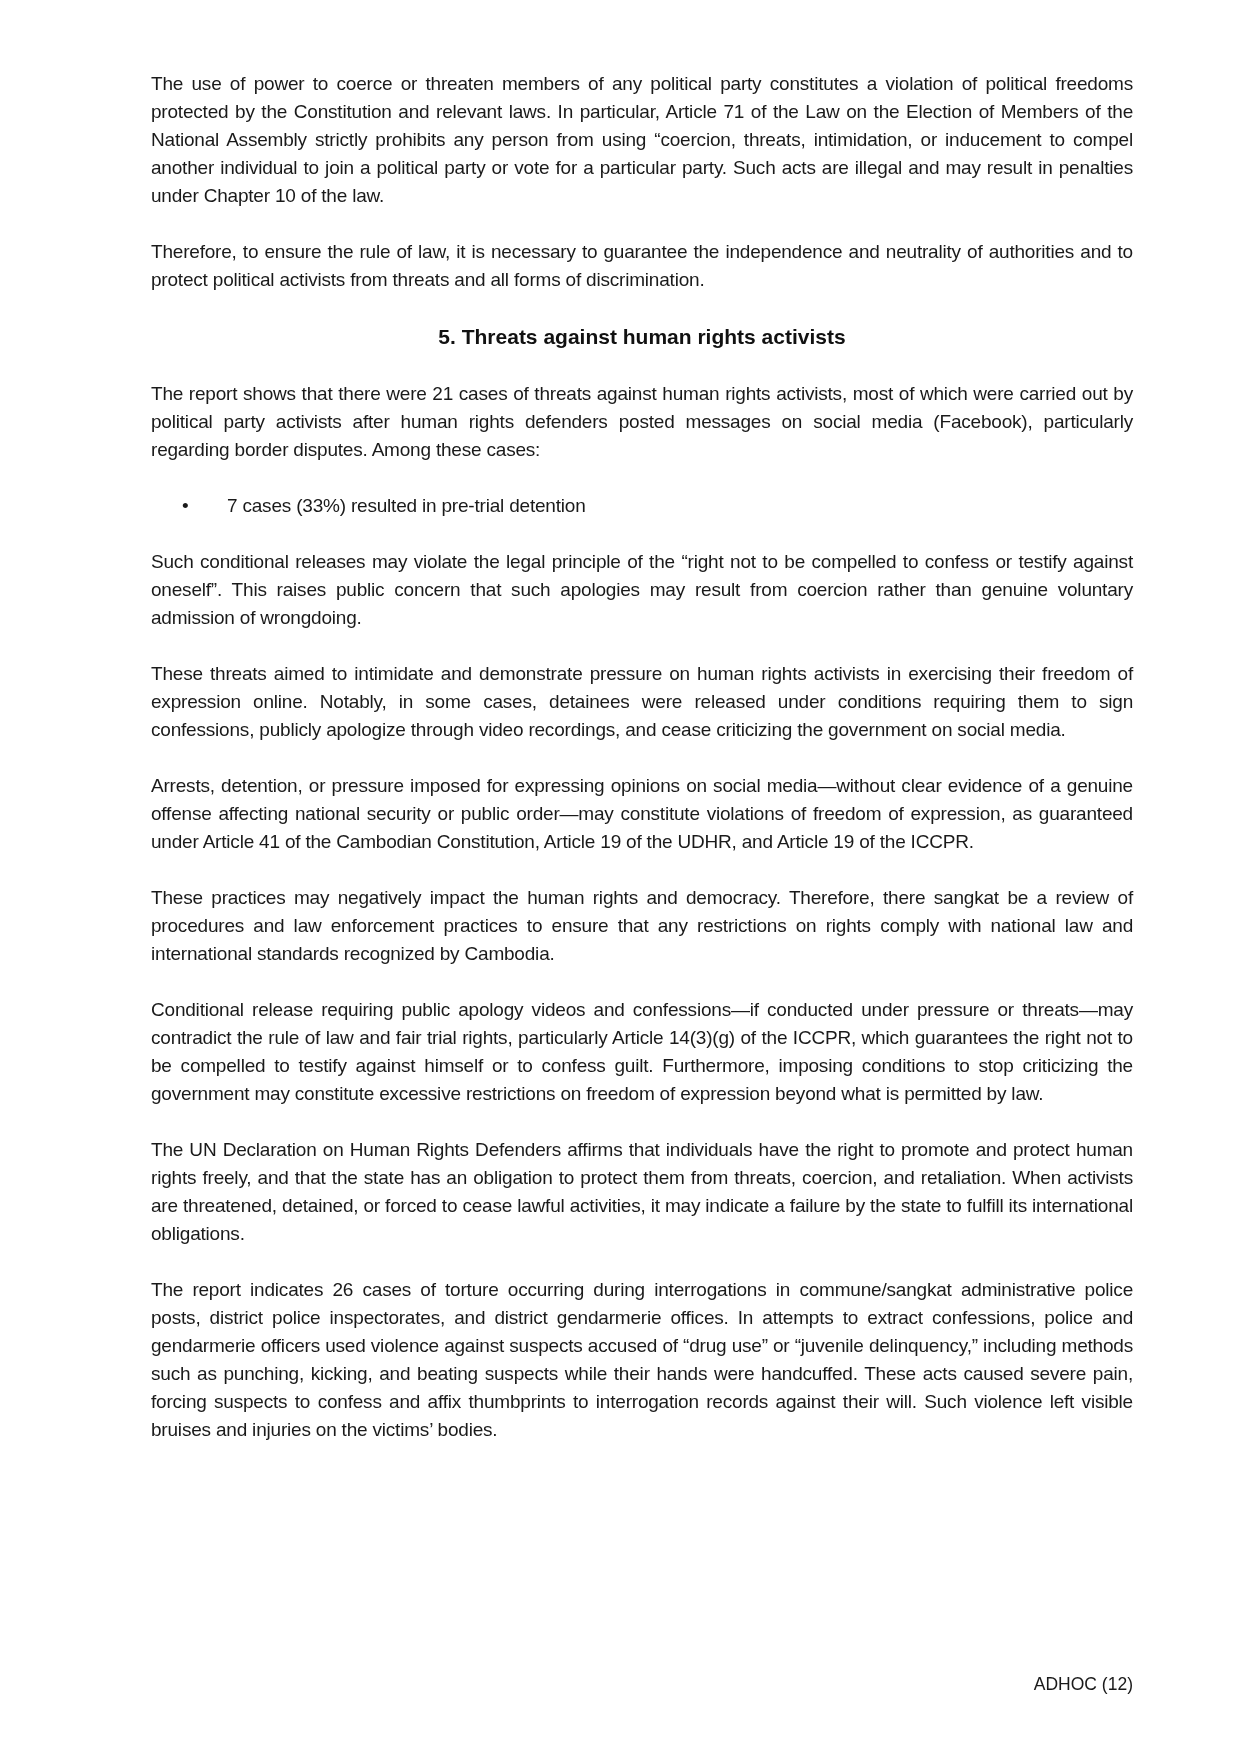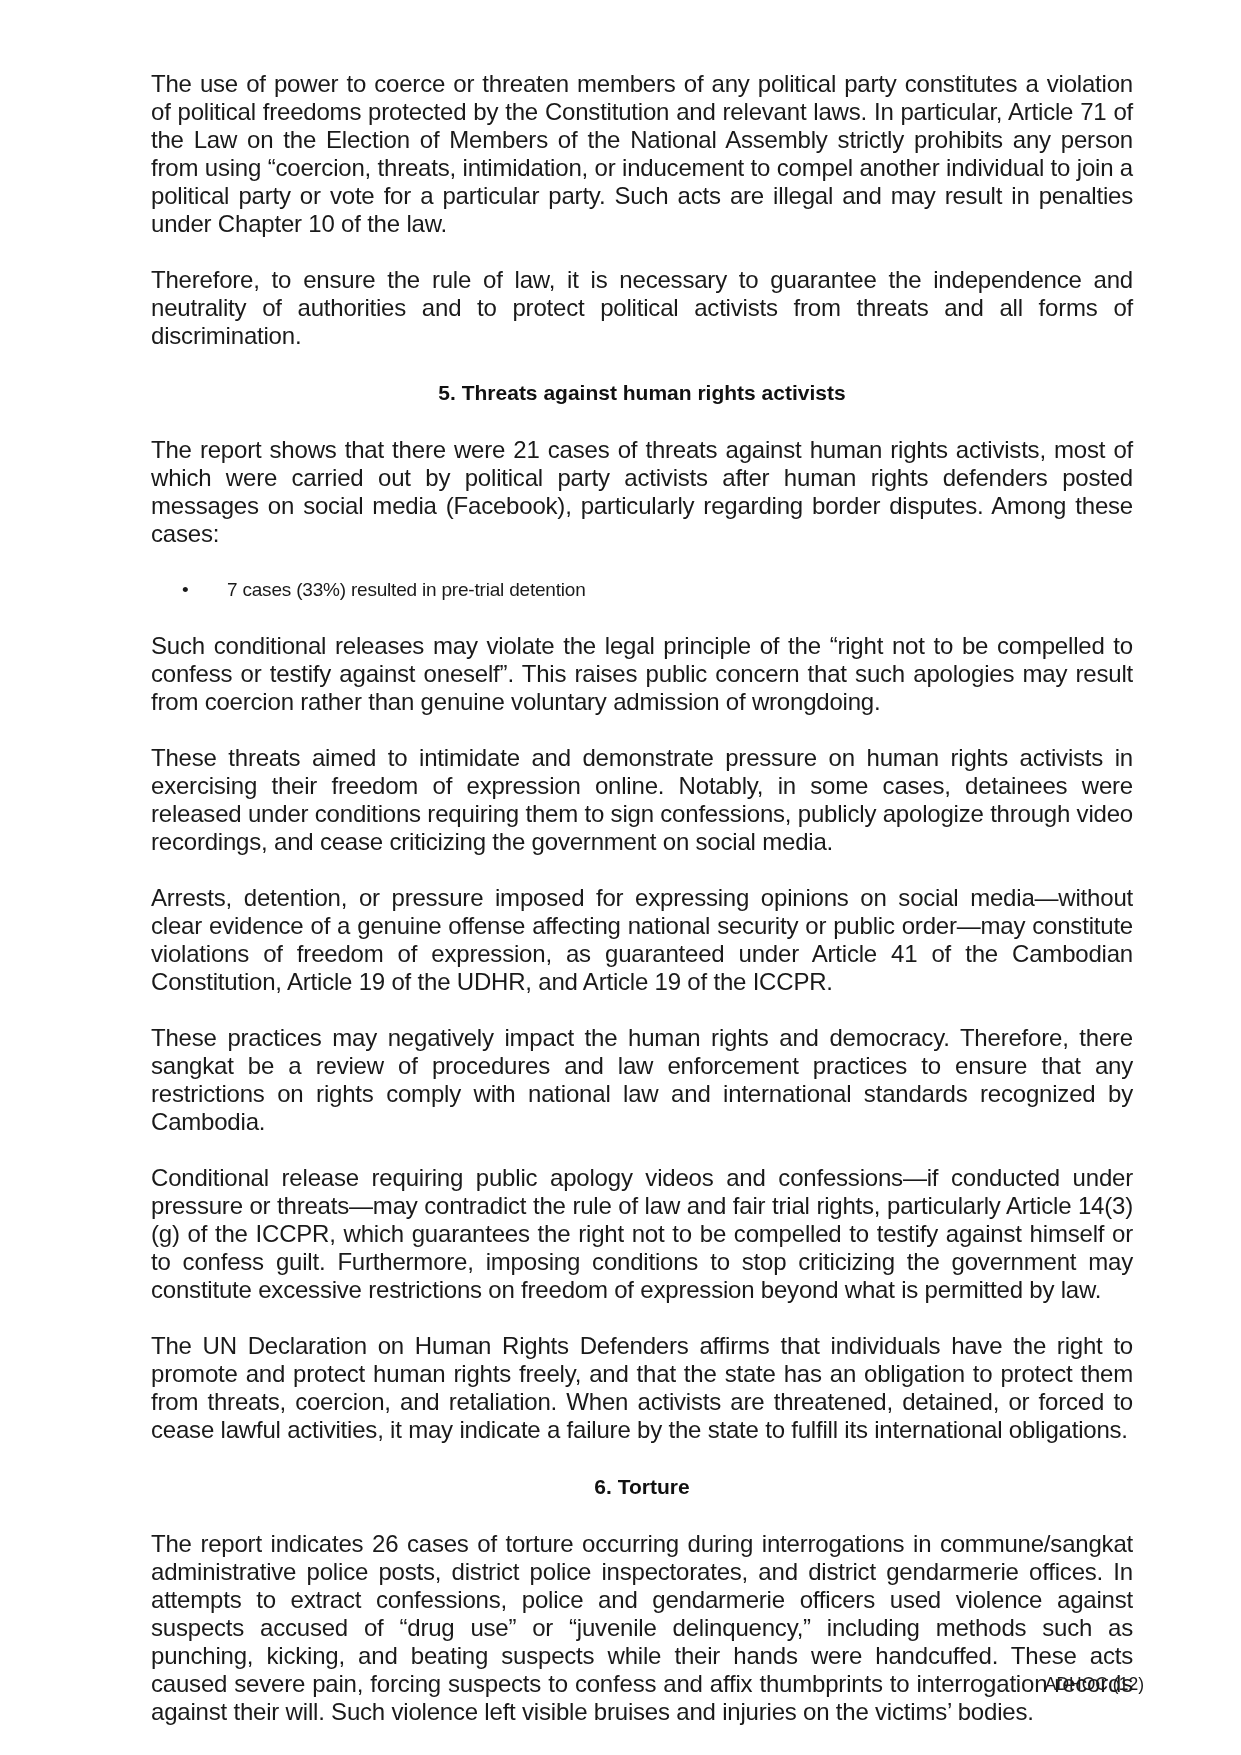--- a/index.html
+++ b/index.html
@@ -14,21 +14,21 @@
     margin: 0 auto;
     background: #ffffff;
     box-sizing: border-box;
     padding: 70px 108px 0 151px;
     font-family: "Liberation Sans", sans-serif;
     color: #1a1a1a;
     overflow: hidden;
   }
   .para {
     margin: 0 0 28px 0;
-    font-size: 24px;
+    font-size: 19px;
     line-height: 28px;
     letter-spacing: -0.2px;
     text-align: justify;
   }
   .section-heading {
     margin: 0 0 28px 0;
     font-size: 21px;
     line-height: 30px;
     font-weight: bold;
     color: #111111;
@@ -50,21 +50,21 @@
     content: "\2022";
     position: absolute;
     left: 0;
     top: 0;
     font-size: 19px;
     line-height: 28px;
   }
   .page-footer {
     position: absolute;
     top: 1672px;
-    right: 97px;
+    right: 108px;
     font-size: 17.5px;
     line-height: 24px;
     color: #1a1a1a;
   }
 </style>
 </head>
 <body>
 
 <div class="page">
 
@@ -85,19 +85,18 @@
   <p class="para">These threats aimed to intimidate and demonstrate pressure on human rights activists in exercising their freedom of expression online. Notably, in some cases, detainees were released under conditions requiring them to sign confessions, publicly apologize through video recordings, and cease criticizing the government on social media.</p>
 
   <p class="para">Arrests, detention, or pressure imposed for expressing opinions on social media—without clear evidence of a genuine offense affecting national security or public order—may constitute violations of freedom of expression, as guaranteed under Article 41 of the Cambodian Constitution, Article 19 of the UDHR, and Article 19 of the ICCPR.</p>
 
   <p class="para">These practices may negatively impact the human rights and democracy. Therefore, there sangkat be a review of procedures and law enforcement practices to ensure that any restrictions on rights comply with national law and international standards recognized by Cambodia.</p>
 
   <p class="para">Conditional release requiring public apology videos and confessions—if conducted under pressure or threats—may contradict the rule of law and fair trial rights, particularly Article 14(3)(g) of the ICCPR, which guarantees the right not to be compelled to testify against himself or to confess guilt. Furthermore, imposing conditions to stop criticizing the government may constitute excessive restrictions on freedom of expression beyond what is permitted by law.</p>
 
   <p class="para">The UN Declaration on Human Rights Defenders affirms that individuals have the right to promote and protect human rights freely, and that the state has an obligation to protect them from threats, coercion, and retaliation. When activists are threatened, detained, or forced to cease lawful activities, it may indicate a failure by the state to fulfill its international obligations.</p>
 
-  <h2 class="section-heading">6. Torture</h2>
 
   <p class="para">The report indicates 26 cases of torture occurring during interrogations in commune/sangkat administrative police posts, district police inspectorates, and district gendarmerie offices. In attempts to extract confessions, police and gendarmerie officers used violence against suspects accused of “drug use” or “juvenile delinquency,” including methods such as punching, kicking, and beating suspects while their hands were handcuffed. These acts caused severe pain, forcing suspects to confess and affix thumbprints to interrogation records against their will. Such violence left visible bruises and injuries on the victims’ bodies.</p>
 
   <div class="page-footer">ADHOC (12)</div>
 
 </div>
 
 </body></html>

